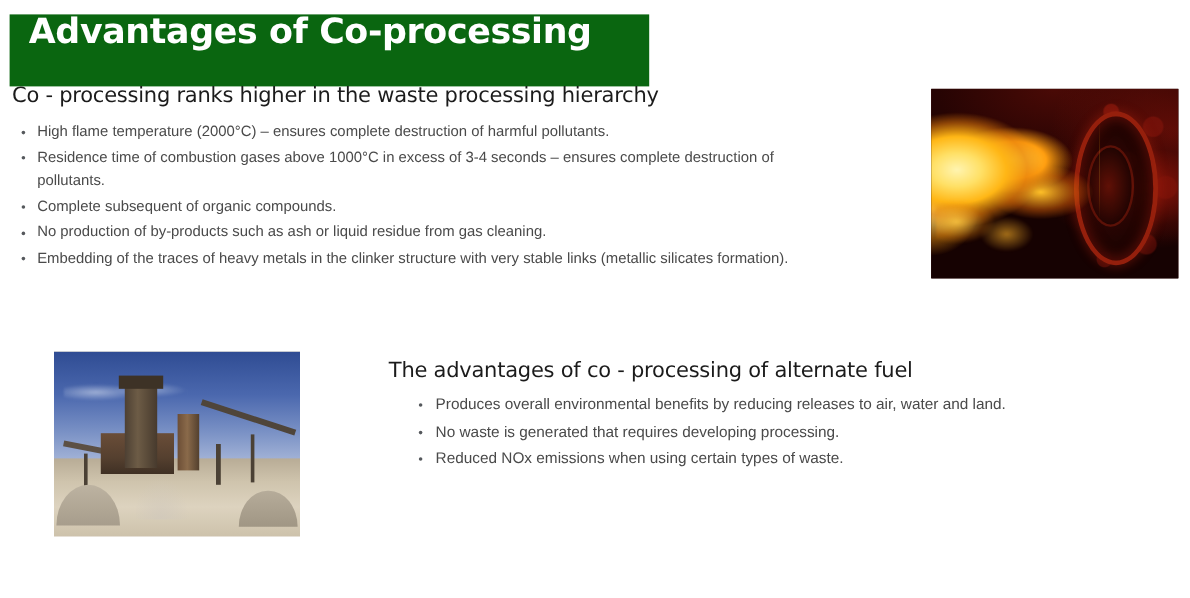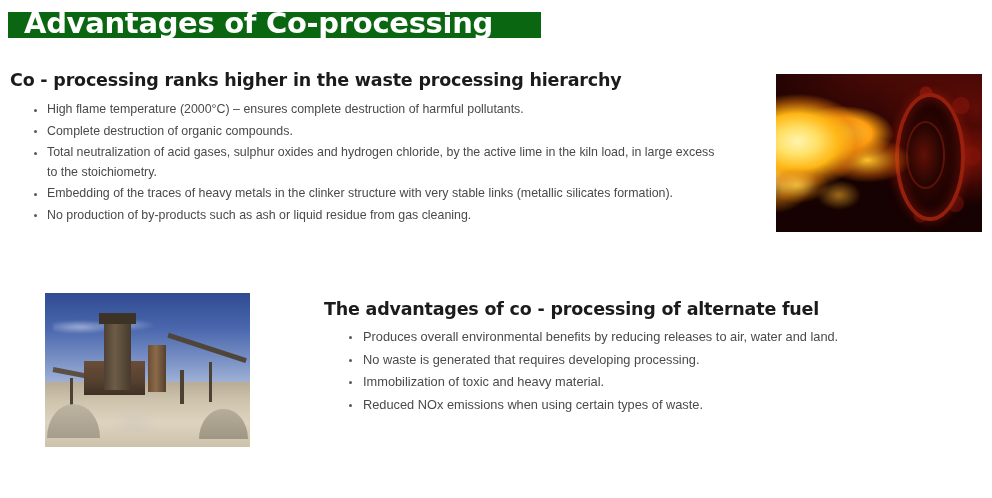--- a/index.html
+++ b/index.html
@@ -17,42 +17,42 @@
     color: #3a3a3a;
     -webkit-font-smoothing: antialiased;
   }
 
   
   .title-banner {
     position: absolute;
     left: 8px;
     top: 12px;
     width: 533px;
-    height: 26px;
+    height: 60px;
     background: #0a6610;
     display: flex;
-    align-items: flex-end;
+    align-items: flex-start;
     box-sizing: border-box;
     padding-left: 16px;
   }
   .title-banner .title-text {
     color: #ffffff;
     font-family: "DejaVu Sans", sans-serif;
     font-size: 29px;
     font-weight: bold;
     letter-spacing: -0.3px;
     line-height: 1;
     white-space: nowrap;
   }
 
   
   .section-heading {
     font-family: "DejaVu Sans", sans-serif;
     font-size: 17.5px;
-    font-weight: bold;
+    font-weight: normal;
     color: #1b1b1b;
     letter-spacing: -0.2px;
     white-space: nowrap;
   }
   #subtitle-1 {
     position: absolute;
     left: 10px;
     top: 70px;
   }
   #subtitle-2 {
@@ -62,21 +62,21 @@
   }
 
   
   .bullet-list {
     position: absolute;
     margin: 0;
     padding: 0;
     list-style: none;
   }
   #list-advantages {
-    left: 30px;
+    left: 14px;
     top: 100px;
     width: 690px;
   }
   #list-alternate-fuel {
     left: 345px;
     top: 327px;
     width: 625px;
   }
   .bullet-item {
     position: relative;
@@ -331,41 +331,40 @@
 <body>
 
 <div class="title-banner">
   <span class="title-text">Advantages of Co-processing</span>
 </div>
 
 <div id="subtitle-1" class="section-heading">Co - processing ranks higher in the waste processing hierarchy</div>
 
 <ul id="list-advantages" class="bullet-list">
   <li class="bullet-item">High flame temperature (2000°C) – ensures complete destruction of harmful pollutants.</li>
-  <li class="bullet-item">Complete destruction of organic compounds.</li>
-  <li class="bullet-item">Total neutralization of acid gases, sulphur oxides and hydrogen chloride, by the active lime in the kiln load, in large excess to the stoichiometry.</li>
+  <li class="bullet-item">Residence time of combustion gases above 1000°C in excess of 3-4 seconds – ensures complete destruction of pollutants.</li>
+  <li class="bullet-item">Complete subsequent of organic compounds.</li>
+  <li class="bullet-item">No production of by-products such as ash or liquid residue from gas cleaning.</li>
   <li class="bullet-item">Embedding of the traces of heavy metals in the clinker structure with very stable links (metallic silicates formation).</li>
-  <li class="bullet-item">No production of by-products such as ash or liquid residue from gas cleaning.</li>
 </ul>
 
 <div class="photo" id="photo-kiln-flame">
   <div class="pf-bg"></div>
   <div class="pf-rock"></div>
   <div class="pf-ring"></div>
   <div class="pf-ring-inner"></div>
   <div class="pf-flame"></div>
   <div class="pf-wisp"></div>
 </div>
 
 <div id="subtitle-2" class="section-heading">The advantages of co - processing of alternate fuel</div>
 
 <ul id="list-alternate-fuel" class="bullet-list">
   <li class="bullet-item">Produces overall environmental benefits by reducing releases to air, water and land.</li>
   <li class="bullet-item">No waste is generated that requires developing processing.</li>
-  <li class="bullet-item">Immobilization of toxic and heavy material.</li>
   <li class="bullet-item">Reduced NOx emissions when using certain types of waste.</li>
 </ul>
 
 <div class="photo" id="photo-quarry-plant">
   <div class="pq-sky"></div>
   <div class="pq-cloud"></div>
   <div class="pq-ground"></div>
   <div class="pq-conveyor-left"></div>
   <div class="pq-conveyor-right"></div>
   <div class="pq-leg-a"></div>

